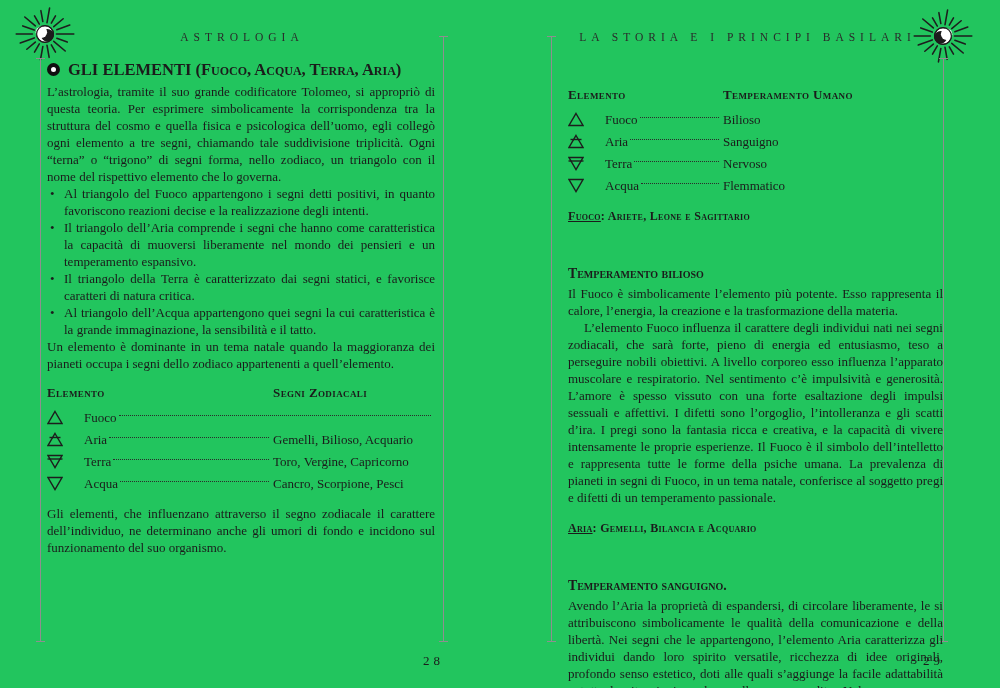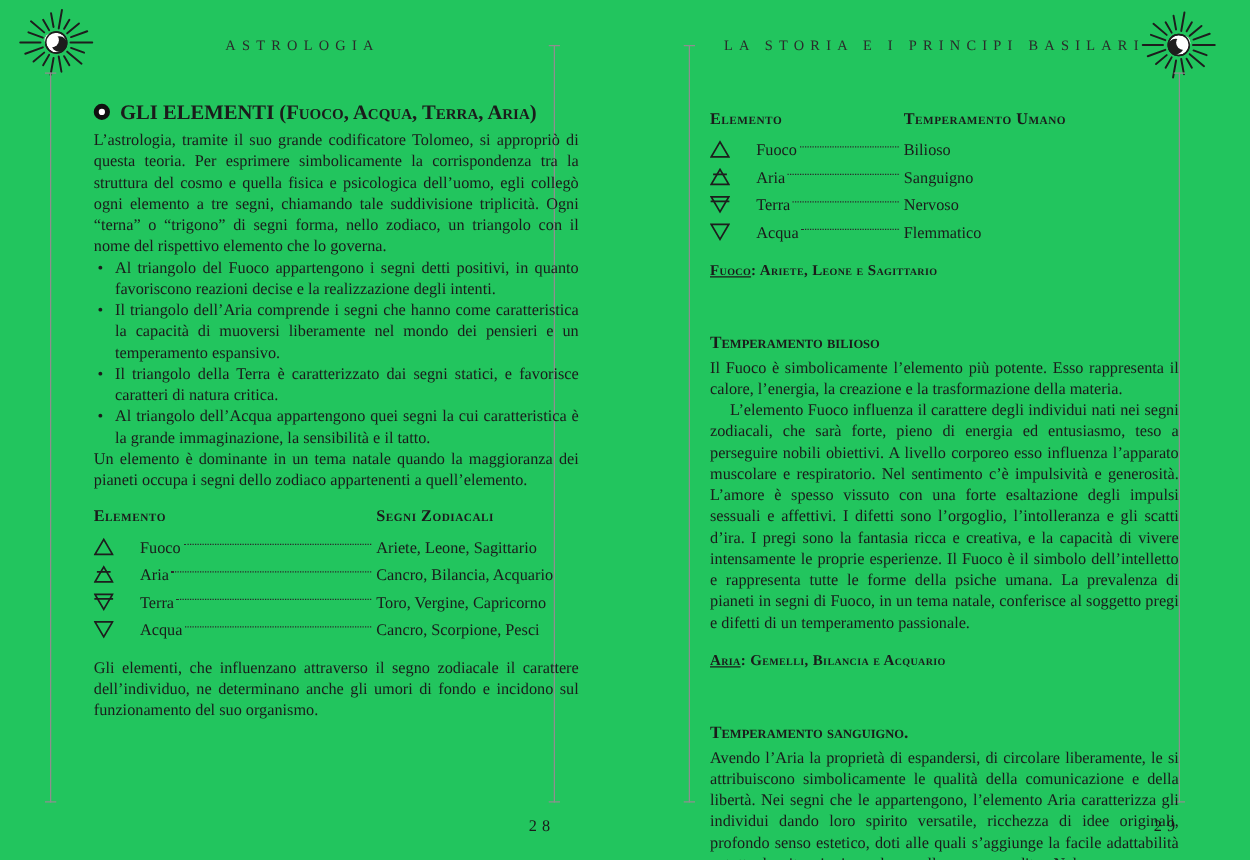--- a/index.html
+++ b/index.html
@@ -21,21 +21,21 @@
 
   .pagenum{position:absolute;top:653px;font-size:13px;letter-spacing:4px;text-align:right;}
   .pagenum.l{left:40px;width:404px;}
   .pagenum.r{left:551px;width:393px;}
 
   .ornament{position:absolute;}
   .ornament.l{left:14px;top:4px;}
   .ornament.r{left:912px;top:6px;}
 
   .textcol{position:absolute;text-align:justify;font-size:13px;line-height:17px;}
-  .textcol.l{left:75px;top:61px;width:388px;margin-top:20px;}
+  .textcol.l{left:47px;top:61px;width:388px;}
   .textcol.r{left:568px;top:74px;width:375px;}
   .textcol p{margin:0;}
 
   .sec-title{margin:0 0 5px 0;font-size:16.5px;font-weight:bold;display:flex;align-items:center;gap:8px;}
   .ring{width:5px;height:5px;border:4px solid #101010;border-radius:50%;background:#fff;flex:0 0 auto;}
   .sc{font-variant:small-caps;}
 
   ul.blist{margin:0;padding:0;list-style:none;}
   ul.blist li{padding-left:17px;position:relative;}
   ul.blist li::before{content:"\2022";position:absolute;left:3px;}
@@ -146,32 +146,31 @@
         <span class="h2">Segni Zodiacali</span>
       </div>
       <div class="trow">
         <span class="sym">
             <svg class="alch" width="16" height="15" viewBox="0 0 16 15">
               <polygon points="8,1.5 15,13.5 1,13.5" fill="none" stroke="#1d1d1d" stroke-width="1.4"></polygon>
             </svg>
           </span>
         <span>Fuoco</span>
         <span class="dots"></span>
-        <span class="val">Ariete, Leone, Sagittario</span>
       </div>
       <div class="trow">
         <span class="sym">
             <svg class="alch" width="16" height="15" viewBox="0 0 16 15">
               <polygon points="8,1.5 15,13.5 1,13.5" fill="none" stroke="#1d1d1d" stroke-width="1.4"></polygon>
               <line x1="2.5" y1="5.5" x2="13.5" y2="5.5" stroke="#1d1d1d" stroke-width="1.4"></line>
             </svg>
           </span>
         <span>Aria</span>
         <span class="dots"></span>
-        <span class="val">Cancro, Bilancia, Acquario</span>
+        <span class="val">Gemelli, Bilioso, Acquario</span>
       </div>
       <div class="trow">
         <span class="sym">
             <svg class="alch" width="16" height="15" viewBox="0 0 16 15">
               <polygon points="1,1.5 15,1.5 8,13.5" fill="none" stroke="#1d1d1d" stroke-width="1.4"></polygon>
               <line x1="0.5" y1="5" x2="15.5" y2="5" stroke="#1d1d1d" stroke-width="1.4"></line>
             </svg>
           </span>
         <span>Terra</span>
         <span class="dots"></span>

